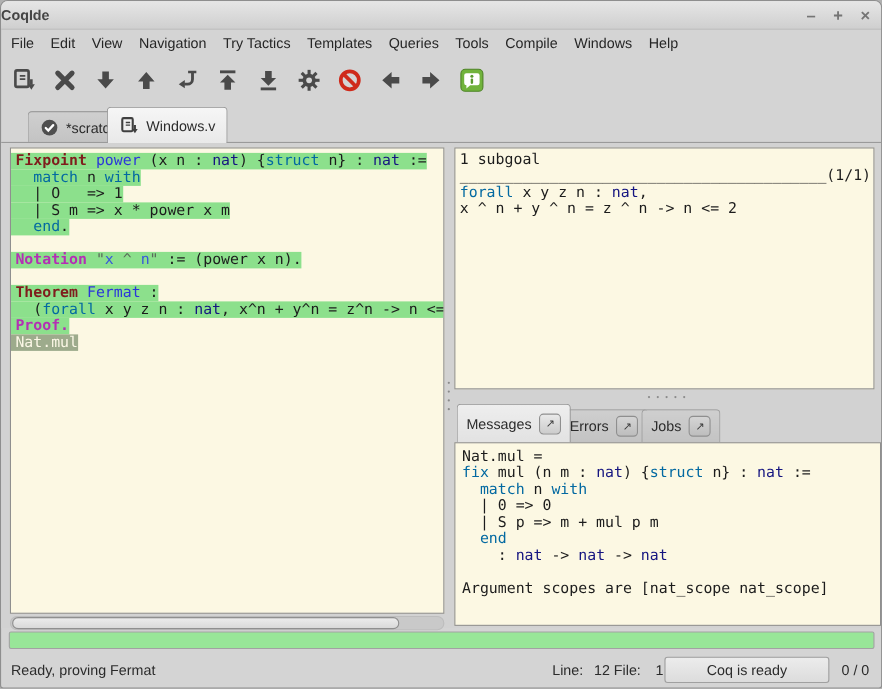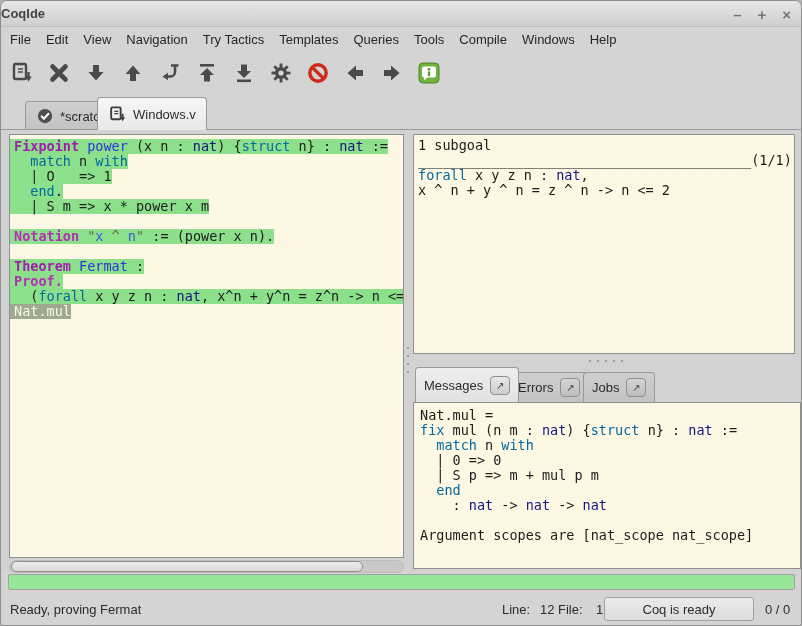--- a/index.html
+++ b/index.html
@@ -40,21 +40,21 @@
   .frame{position:absolute;background:#fcf8e3;border:1px solid #8f8f8f;overflow:hidden;}
   .editor-frame{left:8px;top:4px;width:395px;height:424px;padding:4px 0 0 4px;}
   .goals-frame{left:412px;top:4px;width:382px;height:220px;padding:3px 0 0 4px;}
   .msg-frame{left:412px;top:272px;width:388px;height:167px;padding:5px 0 0 6px;}
   .cl{white-space:pre;min-height:15px;line-height:15px;
     font-family:"DejaVu Sans Mono",monospace;font-size:13.5px;color:#1c1c1c;}
   .hl{display:inline-block;min-height:15px;margin-left:-4px;padding-left:4px;}
   .hl-green{background:#8ce08c;}
   .hl-gray{background:#9dab8c;}
   .tk-p{color:#1c1c1c;}
-  .tk-kd{color:#a21caf;font-weight:bold;}
+  .tk-kd{color:#7f1d1d;font-weight:bold;}
   .tk-id{color:#2b36d9;}
   .tk-kg{color:#0369a1;}
   .tk-kv{color:#b42fb4;font-weight:bold;}
   .tk-ty{color:#151580;}
   .tk-sd{color:#5a6a5a;}
   .tk-sv{color:#3959d9;}
   .tk-sel{color:#fbf7e6;}
   
   .hscroll{position:absolute;left:8px;top:430px;width:395px;height:13px;
     background:#c9c9c9;border-radius:7px;border:1px solid #bdbdbd;}
@@ -222,28 +222,28 @@
       <span>Windows.v</span>
     </div>
   </div>
 
   <div class="mainarea">
 
     <div class="frame editor-frame">
         <div class="cl"><span class="hl hl-green"><span class="tk-kd">Fixpoint</span><span class="tk-p"> </span><span class="tk-id">power</span><span class="tk-p"> (x n : </span><span class="tk-ty">nat</span><span class="tk-p">) {</span><span class="tk-kg">struct</span><span class="tk-p"> n} : </span><span class="tk-ty">nat</span><span class="tk-p"> :=</span></span></div>
         <div class="cl"><span class="hl hl-green"><span class="tk-p">  </span><span class="tk-kg">match</span><span class="tk-p"> n </span><span class="tk-kg">with</span></span></div>
         <div class="cl"><span class="hl hl-green"><span class="tk-p">  | O   =&gt; 1</span></span></div>
+        <div class="cl"><span class="hl hl-green"><span class="tk-p">  | S m =&gt; x * power x m</span></span></div>
         <div class="cl"><span class="hl hl-green"><span class="tk-p">  </span><span class="tk-kg">end</span><span class="tk-p">.</span></span></div>
-        <div class="cl"><span class="hl hl-green"><span class="tk-p">  | S m =&gt; x * power x m</span></span></div>
         <div class="cl"></div>
         <div class="cl"><span class="hl hl-green"><span class="tk-kv">Notation</span><span class="tk-p"> </span><span class="tk-sd">"</span><span class="tk-sv">x</span><span class="tk-sd"> ^ </span><span class="tk-sv">n</span><span class="tk-sd">"</span><span class="tk-p"> := (power x n).</span></span></div>
         <div class="cl"></div>
         <div class="cl"><span class="hl hl-green"><span class="tk-kd">Theorem</span><span class="tk-p"> </span><span class="tk-id">Fermat</span><span class="tk-p"> :</span></span></div>
+        <div class="cl"><span class="hl hl-green"><span class="tk-p">  (</span><span class="tk-kg">forall</span><span class="tk-p"> x y z n : </span><span class="tk-ty">nat</span><span class="tk-p">, x^n + y^n = z^n -&gt; n &lt;=</span></span></div>
         <div class="cl"><span class="hl hl-green"><span class="tk-kv">Proof.</span></span></div>
-        <div class="cl"><span class="hl hl-green"><span class="tk-p">  (</span><span class="tk-kg">forall</span><span class="tk-p"> x y z n : </span><span class="tk-ty">nat</span><span class="tk-p">, x^n + y^n = z^n -&gt; n &lt;=</span></span></div>
         <div class="cl"><span class="hl hl-gray"><span class="tk-sel">Nat.mul</span></span></div>
       </div>
     <div class="hscroll">
       <div class="hthumb"></div>
     </div>
 
     <div class="vsplit">
       <div class="dot"></div>
         <div class="dot"></div>
         <div class="dot"></div>

